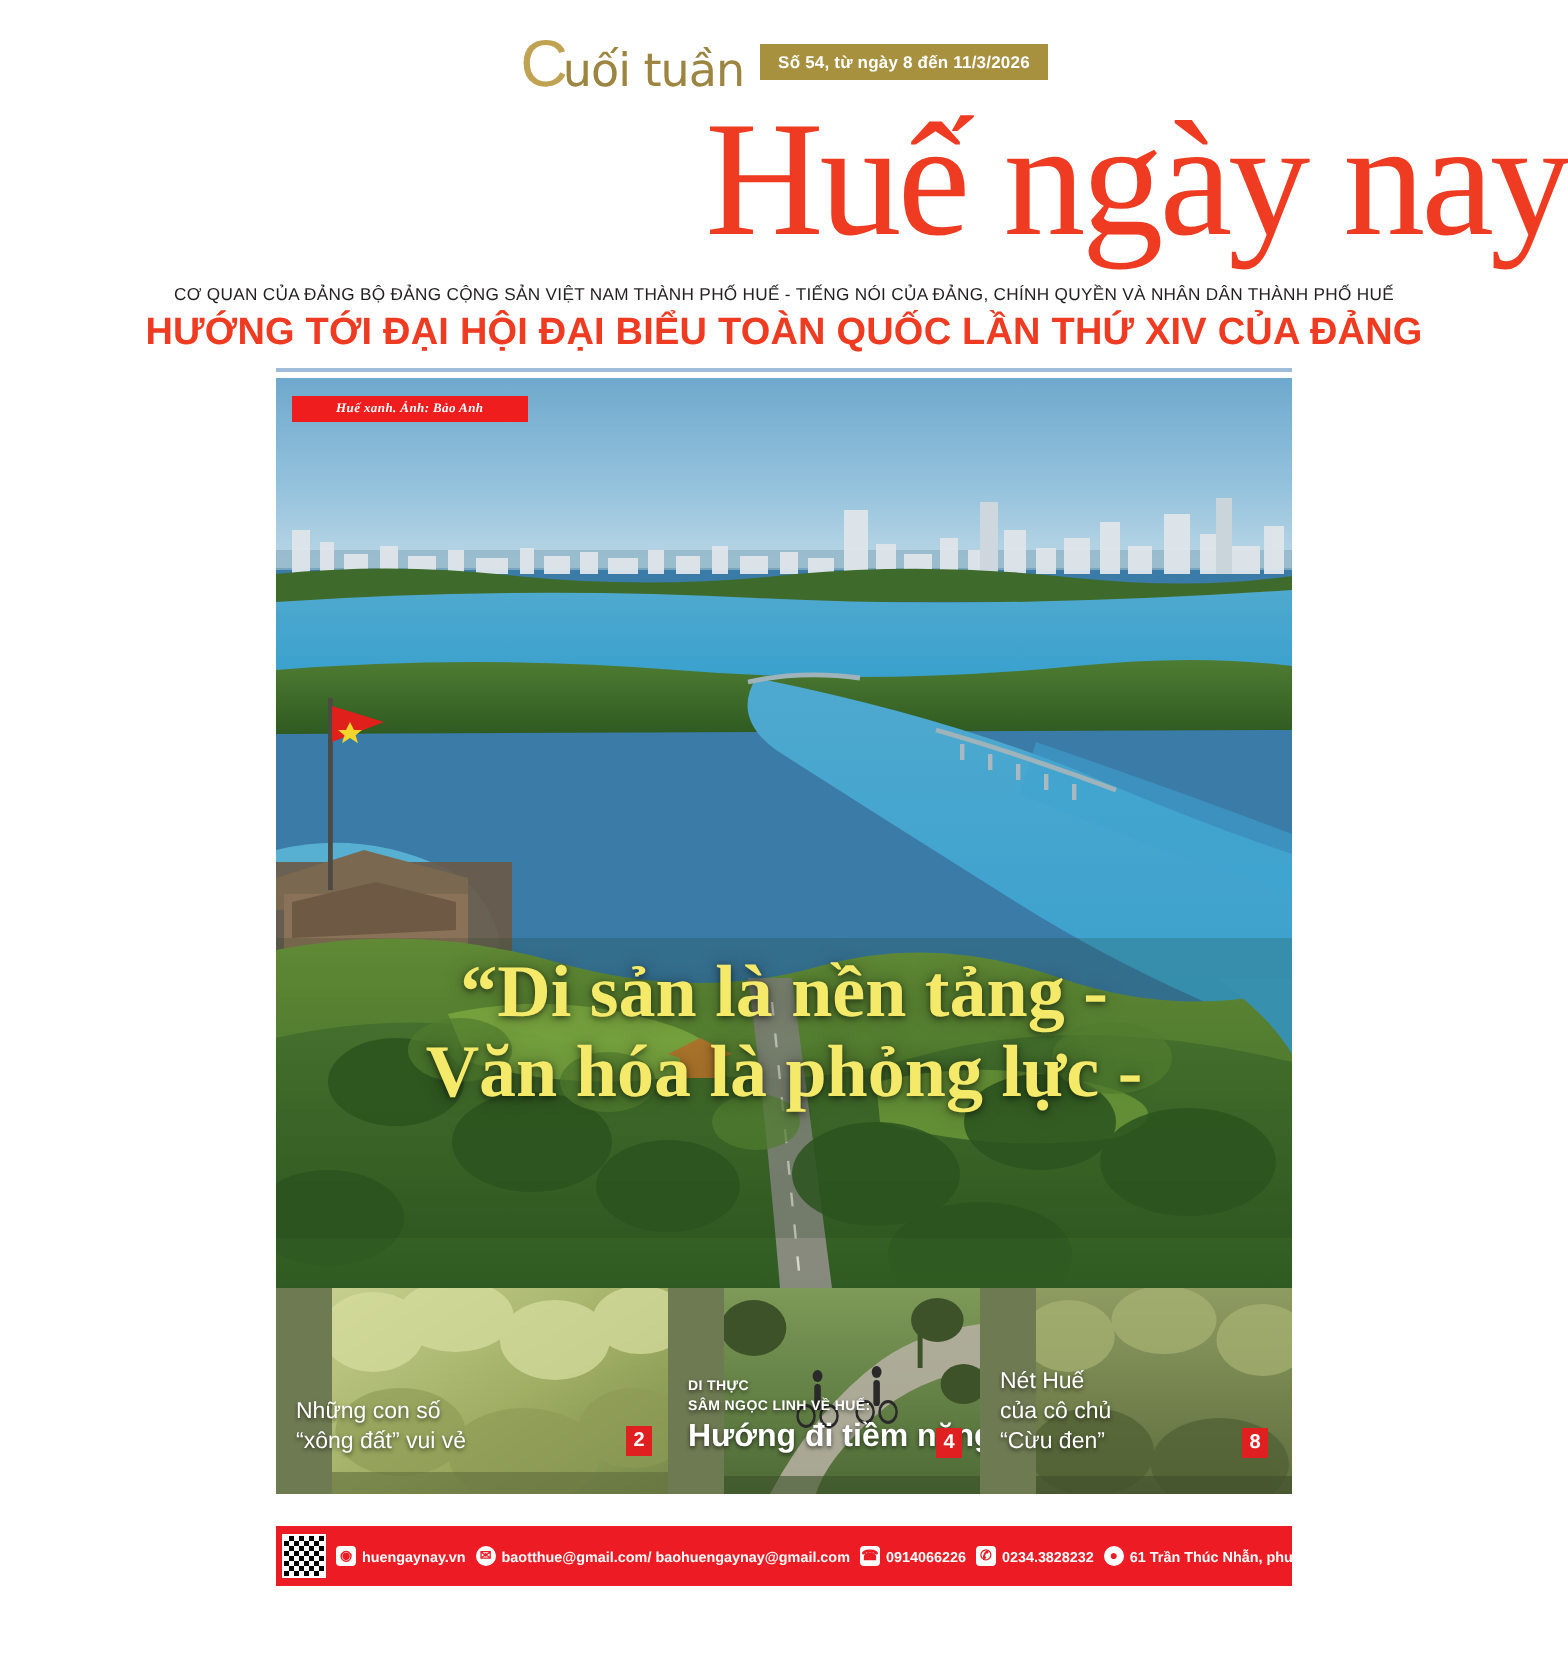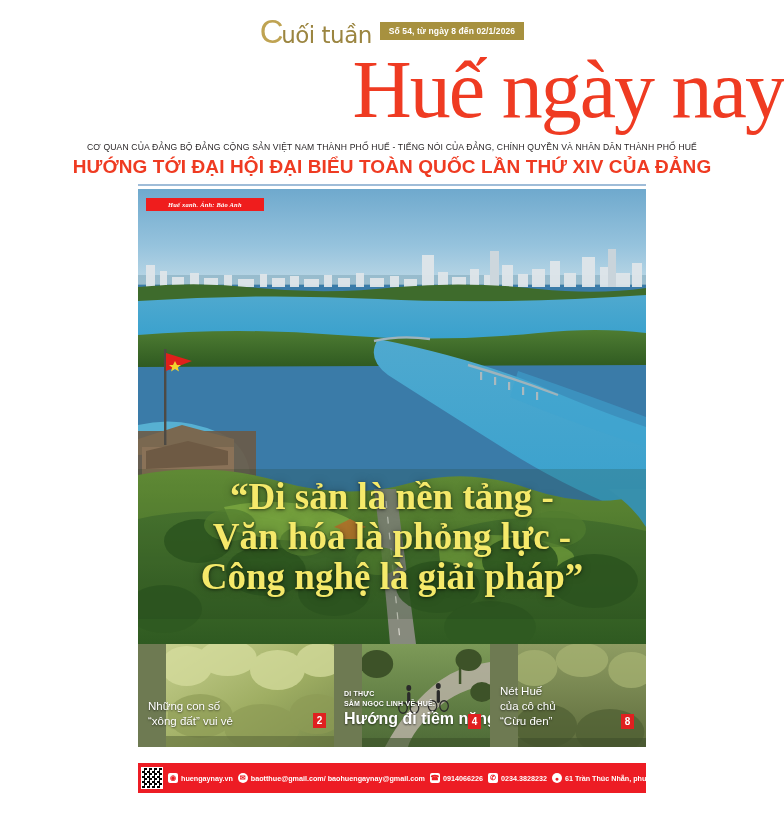--- a/index.html
+++ b/index.html
@@ -220,21 +220,21 @@
 
 <div class="page">
 
   <div class="masthead">
 
     <div class="brandline">
       <div class="cuoituan">
         <span class="big-c">C</span>
         <span class="rest">uối tuần</span>
       </div>
-      <div class="issue-badge">Số 54, từ ngày 8 đến 02/1/2026</div>
+      <div class="issue-badge">Số 54, từ ngày 8 đến 11/3/2026</div>
     </div>
 
     <div class="title-main">Huế ngày nay</div>
 
     <div class="tagline">CƠ QUAN CỦA ĐẢNG BỘ ĐẢNG CỘNG SẢN VIỆT NAM THÀNH PHỐ HUẾ - TIẾNG NÓI CỦA ĐẢNG, CHÍNH QUYỀN VÀ NHÂN DÂN THÀNH PHỐ HUẾ</div>
 
     <div class="campaign-bar">HƯỚNG TỚI ĐẠI HỘI ĐẠI BIỂU TOÀN QUỐC LẦN THỨ XIV CỦA ĐẢNG</div>
     <div class="campaign-rule"></div>
   </div>
 
@@ -371,21 +371,20 @@
       <path d="M470,300 Q496,318 508,338 L508,300 Z" fill="#3ea4cf"></path>
 
       <rect x="0" y="280" width="508" height="150" fill="#1e3a14" opacity="0.18"></rect>
     </svg>
 
     <div class="photo-credit">Huế xanh. Ảnh: Bảo Anh</div>
 
     <div class="quote">
       <span class="ln">“Di sản là nền tảng -</span>
       <span class="ln">Văn hóa là phỏng lực -</span>
-      <span class="ln">Công nghệ là giải pháp”</span>
     </div>
 
   </div>
 
   <div class="teasers">
 
     <div class="teaser t1">
       <svg viewBox="0 0 196 103" preserveAspectRatio="none">
         <defs>
           <linearGradient id="t1g" x1="0" y1="0" x2="1" y2="1">

